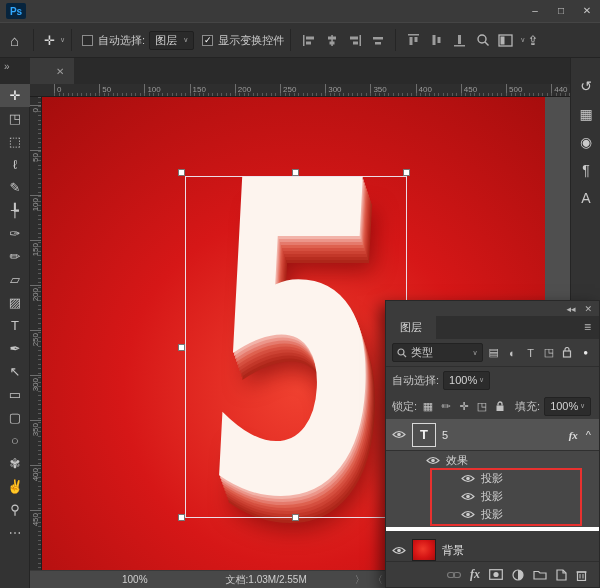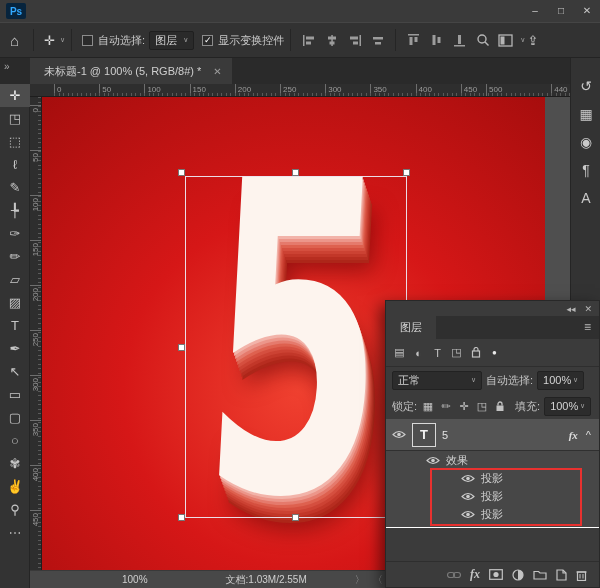--- a/index.html
+++ b/index.html
@@ -108,21 +108,21 @@
   .dd { background:#2c2c2c; border:1px solid #222222; border-radius:2px; height:19px;
     display:inline-flex; align-items:center; padding:0 5px; color:#d4d4d4; }
   .dd .caret { margin-left:auto; }
   .dd-blend { width:90px; }
   .dd-num { width:47px; }
   .lp-label { color:#c5c5c5; white-space:nowrap; }
   .l-ico { display:inline-flex; align-items:center; justify-content:center; width:14px; color:#c2c2c2; font-size:11px; }
   .lp-list { position:absolute; left:0; right:0; top:118px; bottom:26px; background:#3b3b3b; overflow:hidden; }
   .lrow { display:flex; align-items:center; gap:6px; padding-left:6px; }
   .row-layer5 { height:32px; background:#545454; border-bottom:1px solid #303030; }
-  .fx-group { background:#474747; border-bottom:1px solid #ffffff; position:relative; padding-bottom:4px; }
+  .fx-group { background:#474747; border-bottom:4px solid #ffffff; position:relative; padding-bottom:4px; }
   .row-effects { height:18px; padding-left:40px; }
   .row-shadow { height:18px; padding-left:52px;margin-left:23px; }
   .row-bg { height:30px; margin-top:4px; }
   .eye { display:inline-flex; width:14px; justify-content:center; flex:none; }
   .thumb-t { width:24px; height:24px; background:#4e4e4e; border:1px solid #d9d9d9; flex:none;
     display:flex; align-items:center; justify-content:center; color:#f2f2f2; font-weight:bold; font-size:13px; }
   .thumb-bg { width:24px; height:22px; flex:none; border:1px solid #1f1f1f;
     background:radial-gradient(circle at 45% 45%, #f0392a 0%, #d41414 55%, #a50d0d 100%); }
   .lname { color:#e2e2e2; }
   .row-fx-right { margin-left:auto; padding-right:8px; color:#dddddd; display:flex; gap:8px; align-items:center; }
@@ -237,21 +237,20 @@
           <rect x="2.5" y="2.5" width="4" height="8" fill="#b5b5b5"></rect>
         </svg>
     </span>
     <span class="caret">∨</span>
     <span class="ob-share">⇪</span>
   </div>
 
   <div class="tabbar">
     <span class="tb-collapse">»</span>
     <div class="doc-tab">
-      <span>未标题-1 @ 100% (5, RGB/8#) *</span>
       <span class="tab-close">✕</span>
     </div>
     <span class="strip-collapse">«</span>
   </div>
 
   <div class="ruler-corner"></div>
   <div class="ruler-h" id="ruler-h">
 
   <span class="tick" style="left: 24px;">
         <i>0</i>
@@ -276,21 +275,21 @@
       </span>
       <span class="tick" style="left: 340.4px;">
         <i>350</i>
       </span>
       <span class="tick" style="left: 385.6px;">
         <i>400</i>
       </span>
       <span class="tick" style="left: 430.8px;">
         <i>450</i>
       </span>
-      <span class="tick" style="left: 456px; text-decoration: underline;">
+      <span class="tick" style="left: 476px; text-decoration: underline;">
         <i>500</i>
       </span>
       <span class="tick" style="left: 521.2px;">
         <i>440</i>
       </span>
     </div>
   <div class="ruler-v" id="ruler-v">
 
   <span class="tick" style="top: 8px;">
         <i>0</i>
@@ -436,37 +435,41 @@
   <div class="layers">
     <div class="lp-minibar">
       <span>◂◂</span>
       <span>✕</span>
     </div>
     <div class="lp-tabrow">
       <span class="lp-tab">图层</span>
       <span class="lp-menu">≡</span>
     </div>
     <div class="lp-filter">
+      <span class="search-dd">
+        <svg class="sico" width="10" height="10">
+            <circle cx="4" cy="4" r="3" fill="none" stroke="#b5b5b5" stroke-width="1.2"></circle>
+            <line x1="6.2" y1="6.2" x2="9" y2="9" stroke="#b5b5b5" stroke-width="1.2"></line>
+          </svg>
+        <span>类型</span>
+        <span class="caret">∨</span>
+      </span>
       <span class="f-ico">▤</span>
       <span class="f-ico">◐</span>
       <span class="f-ico">T</span>
       <span class="f-ico">◳</span>
       <span class="f-ico">
         <svg class="sico" width="10" height="11">
             <rect x="1.5" y="4" width="7" height="6" fill="none" stroke="#c2c2c2" stroke-width="1.2"></rect>
             <path d="M3 4 V2.5 A2 2 0 0 1 7 2.5 V4" fill="none" stroke="#c2c2c2" stroke-width="1.2"></path>
           </svg>
       </span>
       <span class="f-ico f-dot">●</span>
     </div>
     <div class="lp-blend">
-      <span class="dd dd-blend">
-        <span>正常</span>
-        <span class="caret">∨</span>
-      </span>
       <span class="lp-label">自动选择:</span>
       <span class="dd dd-num">
         <span>100%</span>
         <span class="caret">∨</span>
       </span>
     </div>
     <div class="lp-lock">
       <span class="lp-label">锁定:</span>
       <span class="l-ico">▦</span>
       <span class="l-ico">✏</span>
@@ -536,20 +539,30 @@
               <span class="eye">
                 <svg class="sico" width="14" height="9">
                   <path d="M1 4.5 Q7 -1.5 13 4.5 Q7 10.5 1 4.5 Z" fill="none" stroke="#cccccc" stroke-width="1.1"></path>
                   <circle cx="7" cy="4.5" r="1.8" fill="#cccccc"></circle>
                 </svg>
               </span>
               <span>投影</span>
             </div>
           </div>
       </div>
+      <div class="lrow row-bg">
+        <span class="eye">
+          <svg class="sico" width="14" height="9">
+              <path d="M1 4.5 Q7 -1.5 13 4.5 Q7 10.5 1 4.5 Z" fill="none" stroke="#cccccc" stroke-width="1.1"></path>
+              <circle cx="7" cy="4.5" r="1.8" fill="#cccccc"></circle>
+            </svg>
+        </span>
+        <span class="thumb-bg"></span>
+        <span class="lname">背景</span>
+      </div>
     </div>
 
     <div class="annotation-box" id="annotation-box" style="border-color: rgb(232, 49, 47);"></div>
 
     <div class="lp-bottom">
       <span class="b-ico dim">
         <svg class="sico" width="14" height="8">
             <rect x="0.5" y="1.5" width="7" height="5" rx="2.5" fill="none" stroke="#c4c4c4" stroke-width="1.2"></rect>
             <rect x="6.5" y="1.5" width="7" height="5" rx="2.5" fill="none" stroke="#c4c4c4" stroke-width="1.2"></rect>
           </svg>

